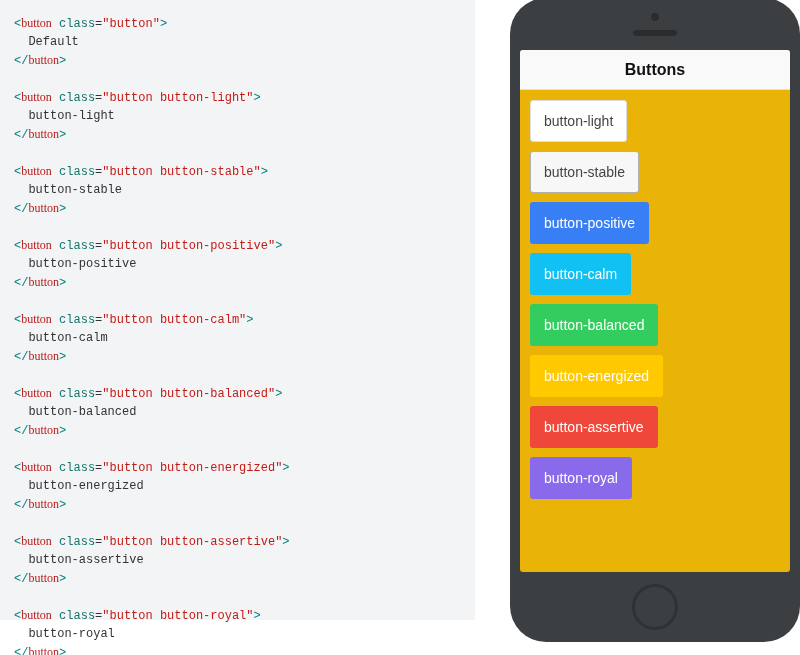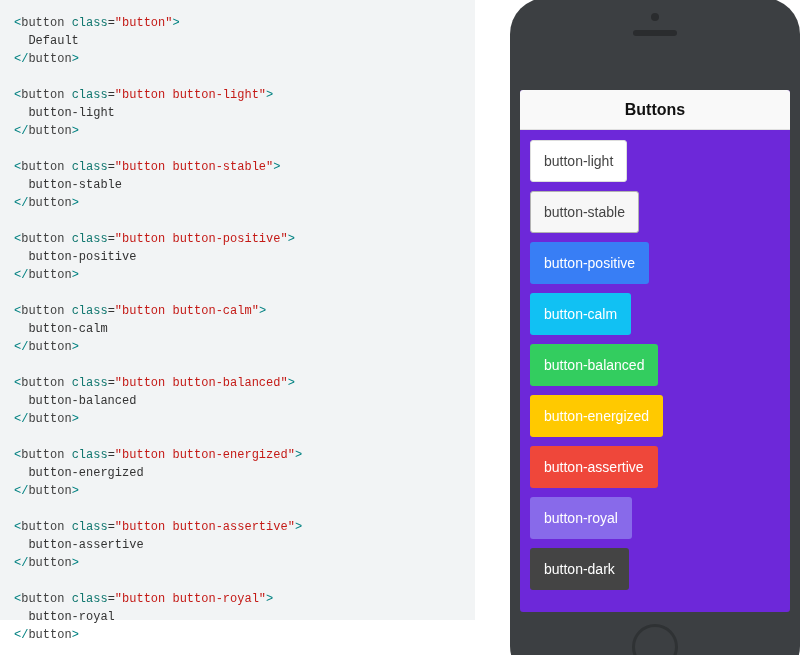--- a/index.html
+++ b/index.html
@@ -21,21 +21,21 @@
       background: #f2f4f5;
       padding: 14px 14px;
       font-family: Menlo, Consolas, "Courier New", monospace;
       font-size: 12px;
       line-height: 1.5;
       color: #333;
       white-space: pre;
     }
     .punc { color: #333; }
     .bracket { color: #008080; }
-    .tag { color: #404040; }
+    .tag { color: #b91c1c; font-family: Liberation Serif, serif; }
     .attr-name { color: #0f766e; }
     .attr-val { color: #c41a16; }
     .txt { color: #333; margin-top: 17px; }
 
     .phone-wrap {
       flex: 1;
       position: relative;
     }
     .phone {
       position: absolute;
@@ -70,25 +70,24 @@
       position: absolute;
       bottom: 12px;
       left: 50%;
       transform: translateX(-50%);
       width: 46px;
       height: 46px;
       border-radius: 50%;
       border: 3px solid #2f3234;
     }
     .screen {
-      background: #6d28d9;
+      background: #eab308;
       border-radius: 3px;
       height: 522px;
       overflow: hidden;
-      margin-top: 40px;
     }
     .header {
       background: #f9f9f9;
       border-bottom: 1px solid #e0e0e0;
       text-align: center;
       font-weight: 600;
       font-size: 16px;
       padding: 11px 0 10px;
       color: #111;
     }
@@ -161,19 +160,18 @@
         <div class="header">Buttons</div>
         <div class="btn-list" id="btn-list">
             <button class="btn button-light">button-light</button>
             <button class="btn button-stable">button-stable</button>
             <button class="btn button-positive">button-positive</button>
             <button class="btn button-calm">button-calm</button>
             <button class="btn button-balanced">button-balanced</button>
             <button class="btn button-energized">button-energized</button>
             <button class="btn button-assertive">button-assertive</button>
             <button class="btn button-royal">button-royal</button>
-            <button class="btn button-dark">button-dark</button>
           </div>
       </div>
       <div class="home"></div>
     </div>
   </div>
 </div>
 
 </body></html>

